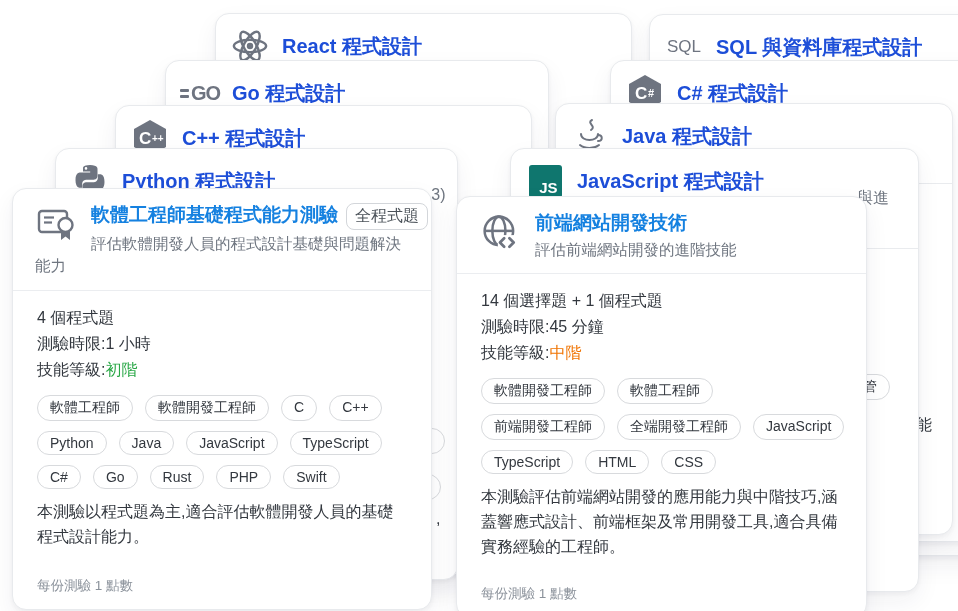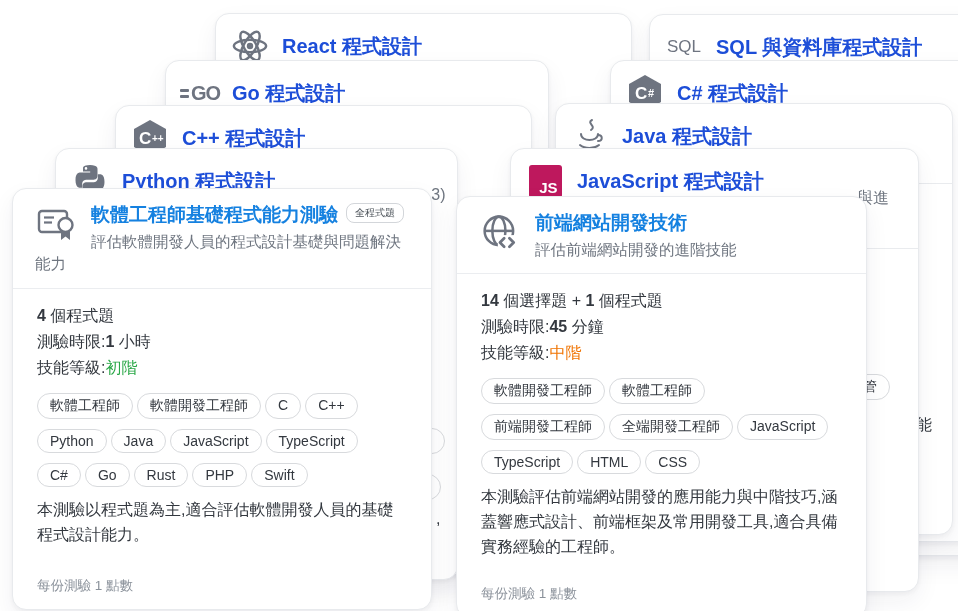--- a/index.html
+++ b/index.html
@@ -45,34 +45,34 @@
   #card-js .f-tag {left:339px;top:225px;}
   #card-java .f-desc{left:360px;top:311px;}
 
   
   .fc-head{padding:14px 20px 12px 22px;border-bottom:1px solid #ebedf0;}
   .fc-head::after{content:"";display:block;clear:both;}
   .fc-icon{float:left;width:40px;height:38px;margin:3px 14px 6px 2px;}
   .fc-title-row{display:flex;align-items:flex-start;}
   .fc-title{font-size:19px;font-weight:bold;color:#1581e0;white-space:nowrap;line-height:1.3;}
   .fc-badge{flex:none;margin-left:8px;border:1px solid #d3d6da;border-radius:8px;
-            padding:2px 8px;font-size:10px;color:#4b5259;white-space:nowrap;}
+            padding:2px 8px;font-size:16px;color:#4b5259;white-space:nowrap;}
   .fc-subtitle{font-size:15.5px;color:#6f7680;line-height:1.45;margin-top:3px;}
   .fc-body{padding:14px 24px 0;font-size:16px;}
   .stat-line{line-height:26px;}
-  .stat-line .bold{font-weight:bold;}
+  .stat-line .bold{font-weight:normal;}
   .lvl-green{color:#28a745;}
   .lvl-orange{color:#f07300;}
   .tags{margin-top:12px;}
-  .tag-row{display:flex;gap:4px;margin-bottom:10px;}
+  .tag-row{display:flex;gap:12px;margin-bottom:10px;}
   .tag{border:1px solid #d8dadd;border-radius:999px;background:#fff;
        padding:3px 12px;font-size:14px;color:#33383f;white-space:nowrap;}
   .fc-desc{margin-top:0;line-height:25px;color:#33383f;}
   .fc-footer{position:absolute;left:24px;bottom:14px;font-size:13.5px;color:#8b929b;}
-  .js-square{width:33px;height:33px;background:#be185d;border-radius:3px;display:flex;
+  .js-square{width:33px;height:33px;background:#0f766e;border-radius:3px;display:flex;
              align-items:flex-end;justify-content:flex-end;padding:2px 4px;box-sizing:border-box;
              color:#fff;font-weight:bold;font-size:15px;}
   .sql-text{font-weight:normal;font-size:17px;color:#6e7480;letter-spacing:0;}
   .go-logo{display:flex;align-items:center;color:#6e7480;font-weight:bold;font-size:20px;letter-spacing:-1px;}
   .go-lines{display:inline-block;margin-right:2px;}
   .go-lines i{display:block;width:9px;height:3px;background:#6e7480;margin:3px 0;border-radius:1px;}
 </style>
 </head>
 <body>
 

